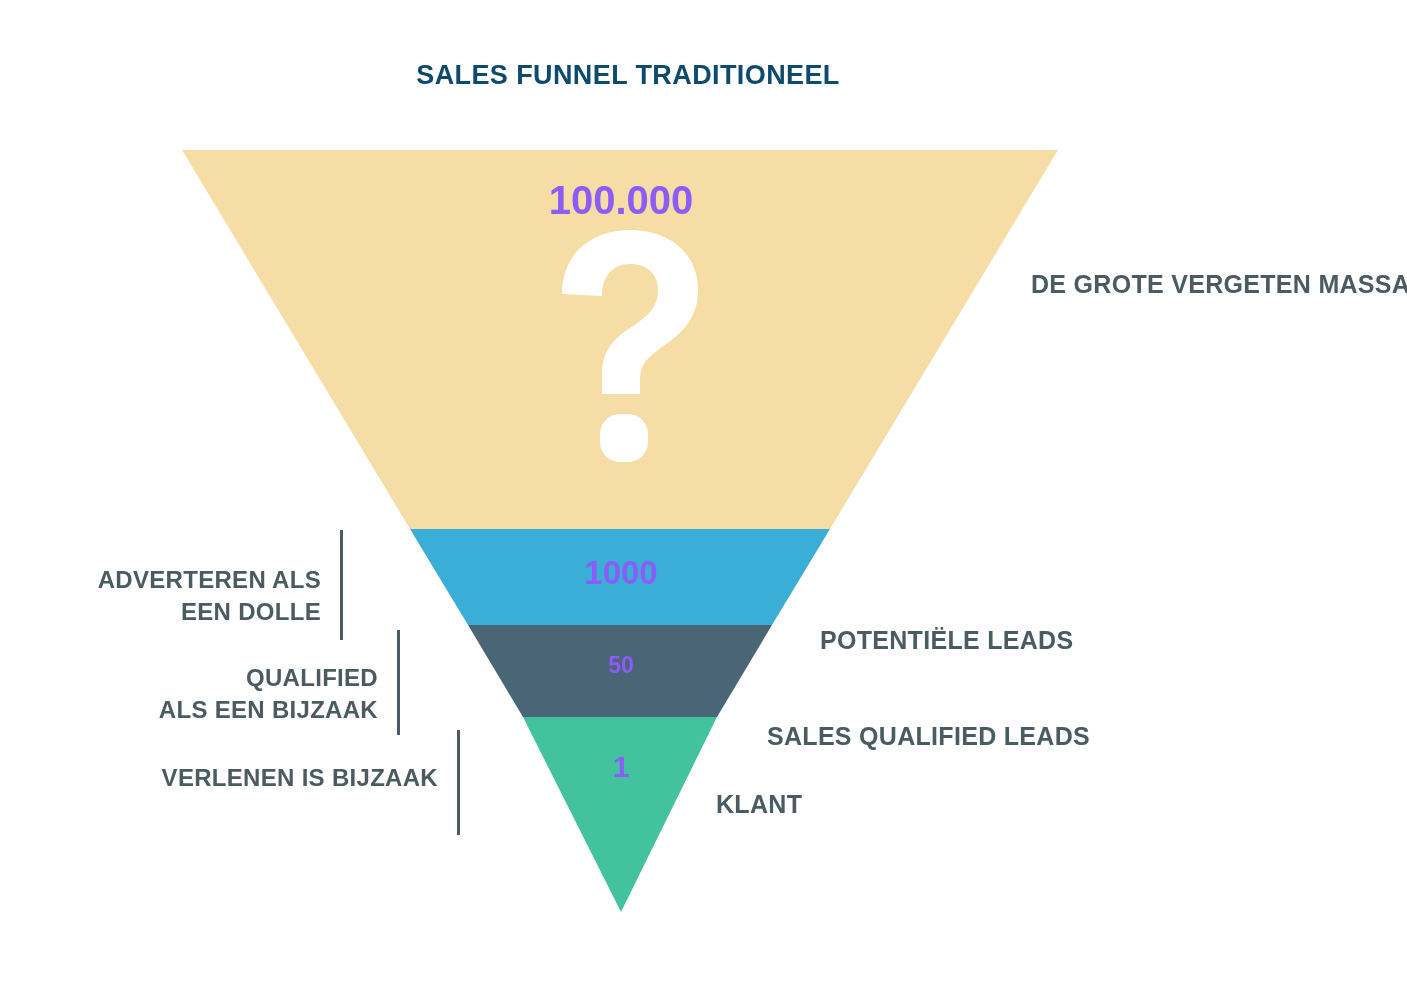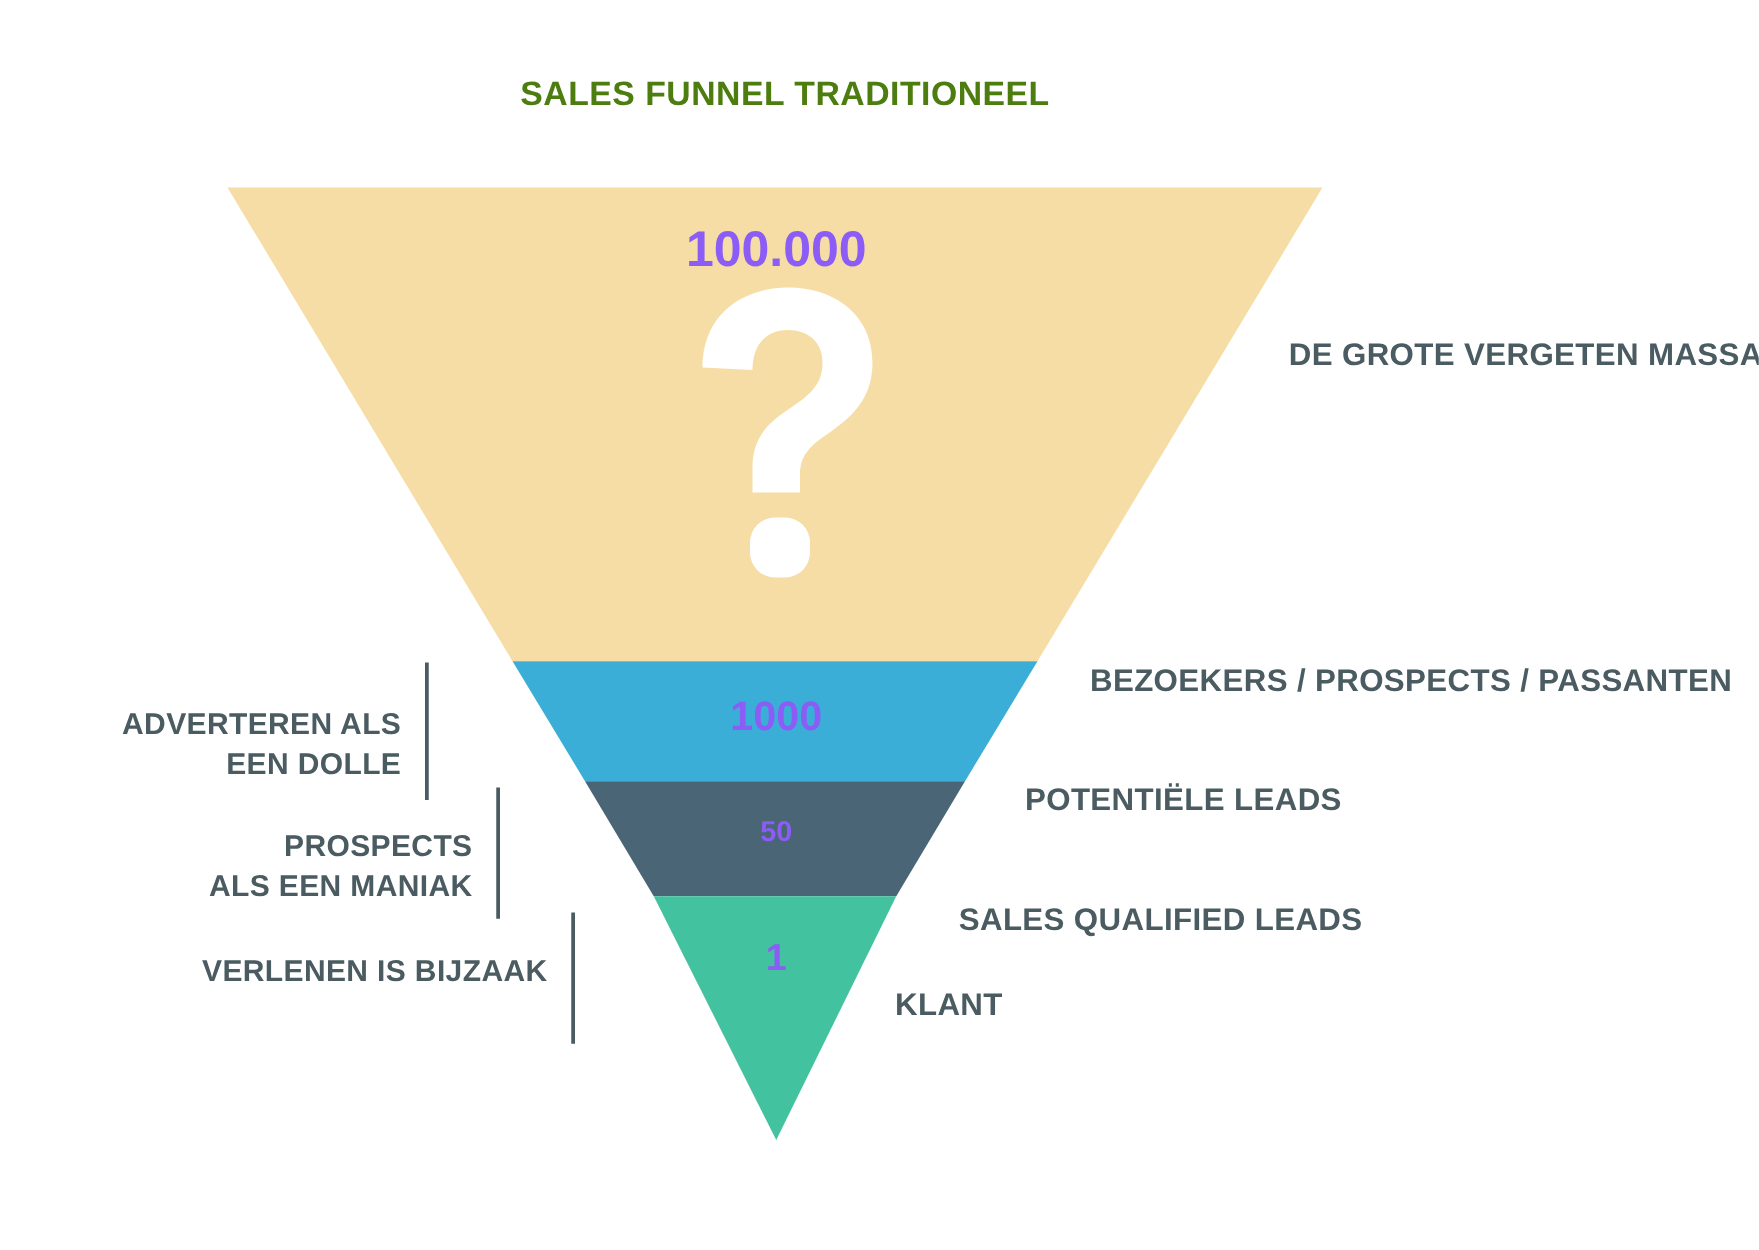--- a/index.html
+++ b/index.html
@@ -23,21 +23,21 @@
   
   #chart-title {
     position: absolute;
     left: 0;
     top: 60px;
     width: 1256px;
     text-align: center;
     font-size: 27px;
     font-weight: bold;
     letter-spacing: 0.4px;
-    color: #4d7c0f;
+    color: #0c4a6e;
   }
 
   
   #funnel-svg {
     position: absolute;
     left: 0;
     top: 0;
     width: 1407px;
     height: 1000px;
   }
@@ -162,37 +162,36 @@
   <div class="funnel-value" id="value-awareness">100.000</div>
 
   <div class="funnel-value" id="value-visitors">1000</div>
 
   <div class="funnel-value" id="value-leads">50</div>
 
   <div class="funnel-value" id="value-customer">1</div>
 
   <div class="stage-label" id="label-mass">DE GROTE VERGETEN MASSA</div>
 
-  <div class="stage-label" id="label-visitors">BEZOEKERS / PROSPECTS / PASSANTEN</div>
 
   <div class="stage-label" id="label-leads">POTENTIËLE LEADS</div>
 
   <div class="stage-label" id="label-sql">SALES QUALIFIED LEADS</div>
 
   <div class="stage-label" id="label-customer">KLANT</div>
 
   <div class="annotation" id="annotation-advertise">
     <div>ADVERTEREN ALS</div>
     <div>EEN DOLLE</div>
   </div>
   <div class="bracket-line" id="bracket-advertise"></div>
 
   <div class="annotation" id="annotation-sell">
-    <div>PROSPECTS</div>
-    <div>ALS EEN MANIAK</div>
+    <div>QUALIFIED</div>
+    <div>ALS EEN BIJZAAK</div>
   </div>
   <div class="bracket-line" id="bracket-sell"></div>
 
   <div class="annotation" id="annotation-service">
     <div>VERLENEN IS BIJZAAK</div>
   </div>
   <div class="bracket-line" id="bracket-service"></div>
 
 </div>
 

